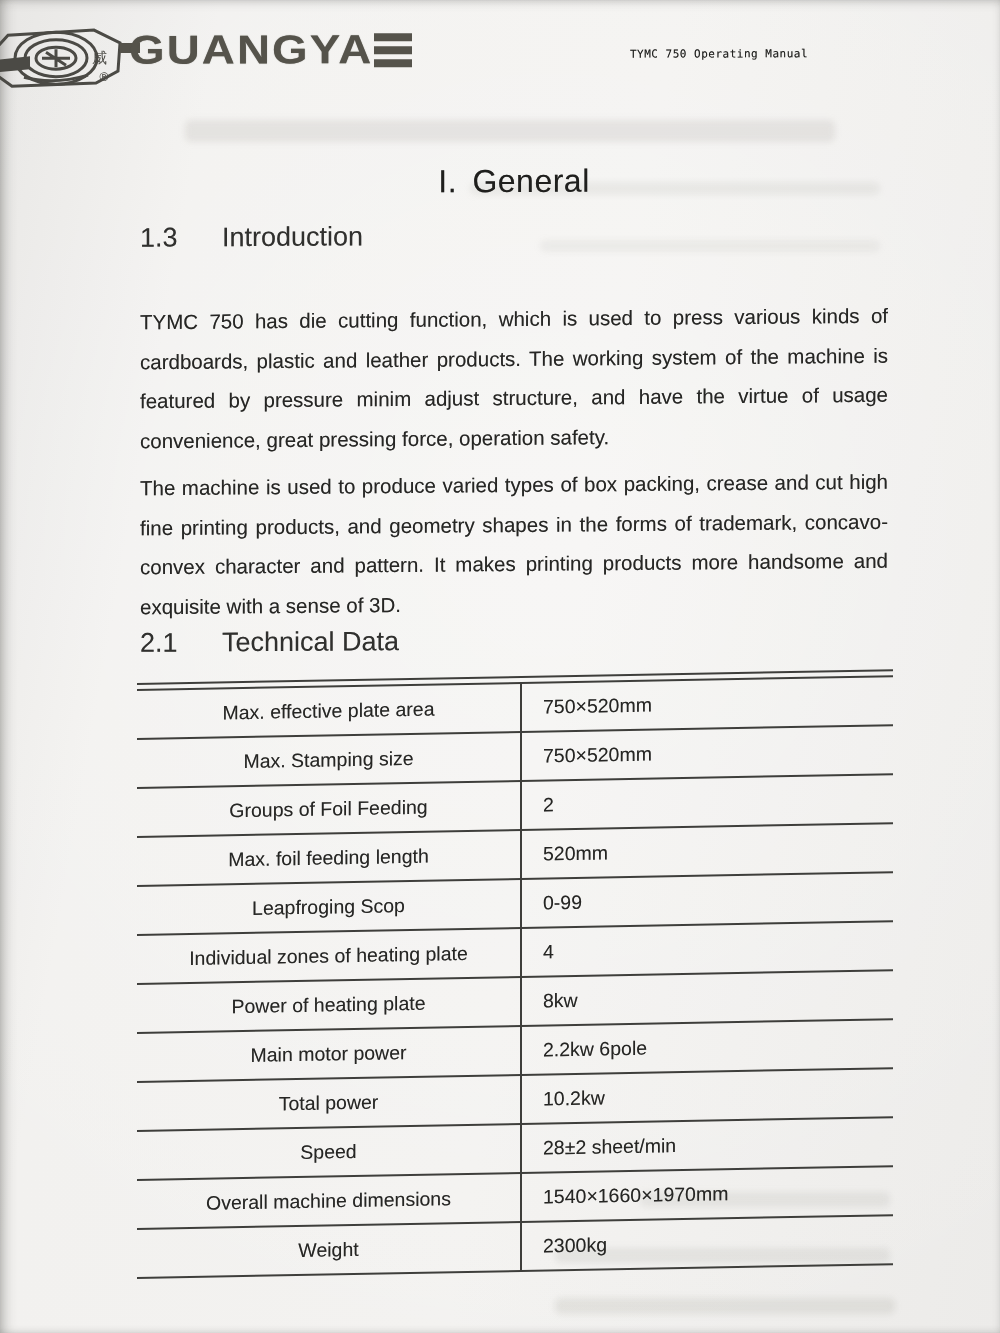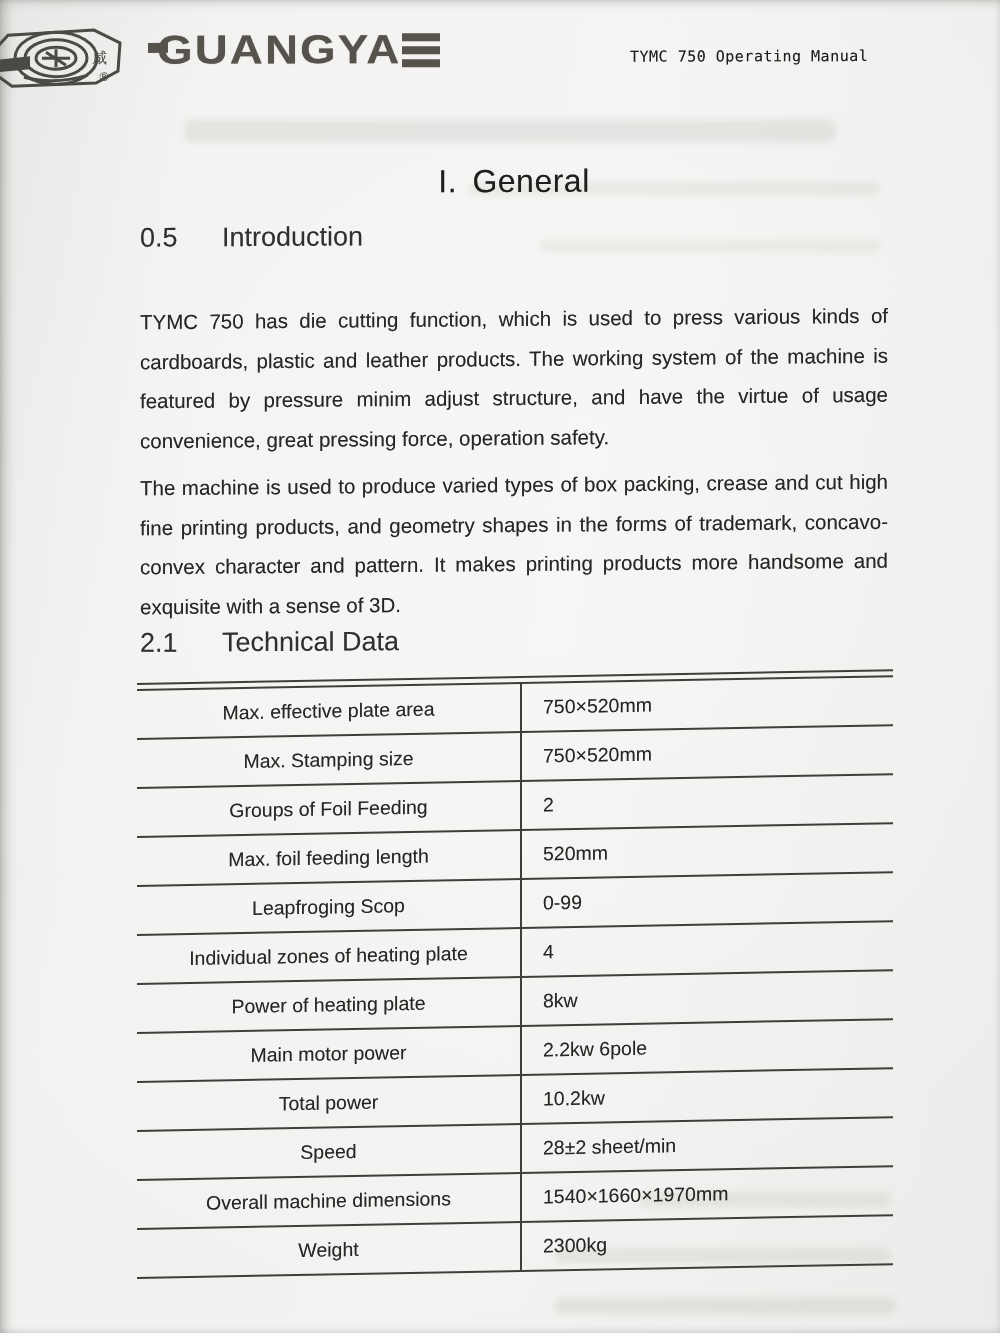--- a/index.html
+++ b/index.html
@@ -16,35 +16,35 @@
     box-shadow:
       inset 10px 0 14px -8px rgba(70,70,66,0.45),
       inset -4px 0 10px -6px rgba(90,90,86,0.25),
       inset 0 8px 12px -8px rgba(90,90,86,0.30),
       inset 0 -6px 10px -8px rgba(90,90,86,0.25);
   }
   
   .hdr{position:absolute;left:0;top:0;width:1000px;height:100px;transform:skewY(-0.15deg);}
   .emblem{position:absolute;left:-6px;top:24px;}
   .logotype{
-    position:absolute;left:148px;top:24px;display:flex;align-items:center;
+    position:absolute;left:120px;top:24px;display:flex;align-items:center;
     color:#55534b;
   }
   .gbar{display:inline-block;width:20px;height:10px;background:#55534b;margin-right:-11px;margin-top:-4px;}
   .brandtext{
     font-size:44px;font-weight:900;letter-spacing:2px;
     transform:scale(1.04,0.92);transform-origin:left center;
     color:#55534b;text-shadow:0 0 1px rgba(85,83,75,0.6);
   }
   .tribar{display:inline-flex;flex-direction:column;gap:5px;margin-left:10px;margin-top:2px;}
   .tribar span{display:block;width:38px;height:8px;background:#55534b;}
   .manual-title{
     position:absolute;left:630px;top:48px;
     font-family:"DejaVu Sans Mono", monospace;
-    font-size:15px;letter-spacing:0.5px;color:#1d1d1b;
+    font-size:11px;letter-spacing:0.5px;color:#1d1d1b;
     text-shadow:0 0 0.5px rgba(0,0,0,0.4);
   }
   
   .bleed{position:absolute;border-radius:6px;filter:blur(3px);}
   .bleed.b1{left:185px;top:120px;width:650px;height:22px;background:rgba(148,146,138,0.16);}
   .bleed.b2{left:470px;top:182px;width:410px;height:13px;background:rgba(150,148,140,0.12);}
   .bleed.b3{left:540px;top:240px;width:340px;height:12px;background:rgba(150,148,140,0.10);}
   .bleed.b4{left:640px;top:1192px;width:250px;height:15px;background:rgba(150,148,140,0.14);}
   .bleed.b5{left:555px;top:1248px;width:335px;height:15px;background:rgba(150,148,140,0.15);}
   .bleed.b6{left:555px;top:1298px;width:340px;height:16px;background:rgba(148,146,138,0.17);}
@@ -119,21 +119,21 @@
           <span></span>
           <span></span>
       </span>
     </div>
     <div class="manual-title">TYMC 750 Operating Manual</div>
   </div>
 
   <div class="title">I.  General</div>
 
   <div class="sec s11">
-    <span class="num">0.5</span>
+    <span class="num">1.3</span>
     <span>Introduction</span>
   </div>
   <p class="para p1">TYMC 750 has die cutting function, which is used to press various kinds of cardboards, plastic and leather products. The working system of the machine is featured by pressure minim adjust structure, and have the virtue of usage convenience, great pressing force, operation safety.</p>
   <p class="para p2">The machine is used to produce varied types of box packing, crease and cut high fine printing products, and geometry shapes in the forms of trademark, concavo-convex character and pattern. It makes printing products more handsome and exquisite with a sense of 3D.</p>
 
   <div class="sec s12">
     <span class="num">2.1</span>
     <span>Technical Data</span>
   </div>
 

